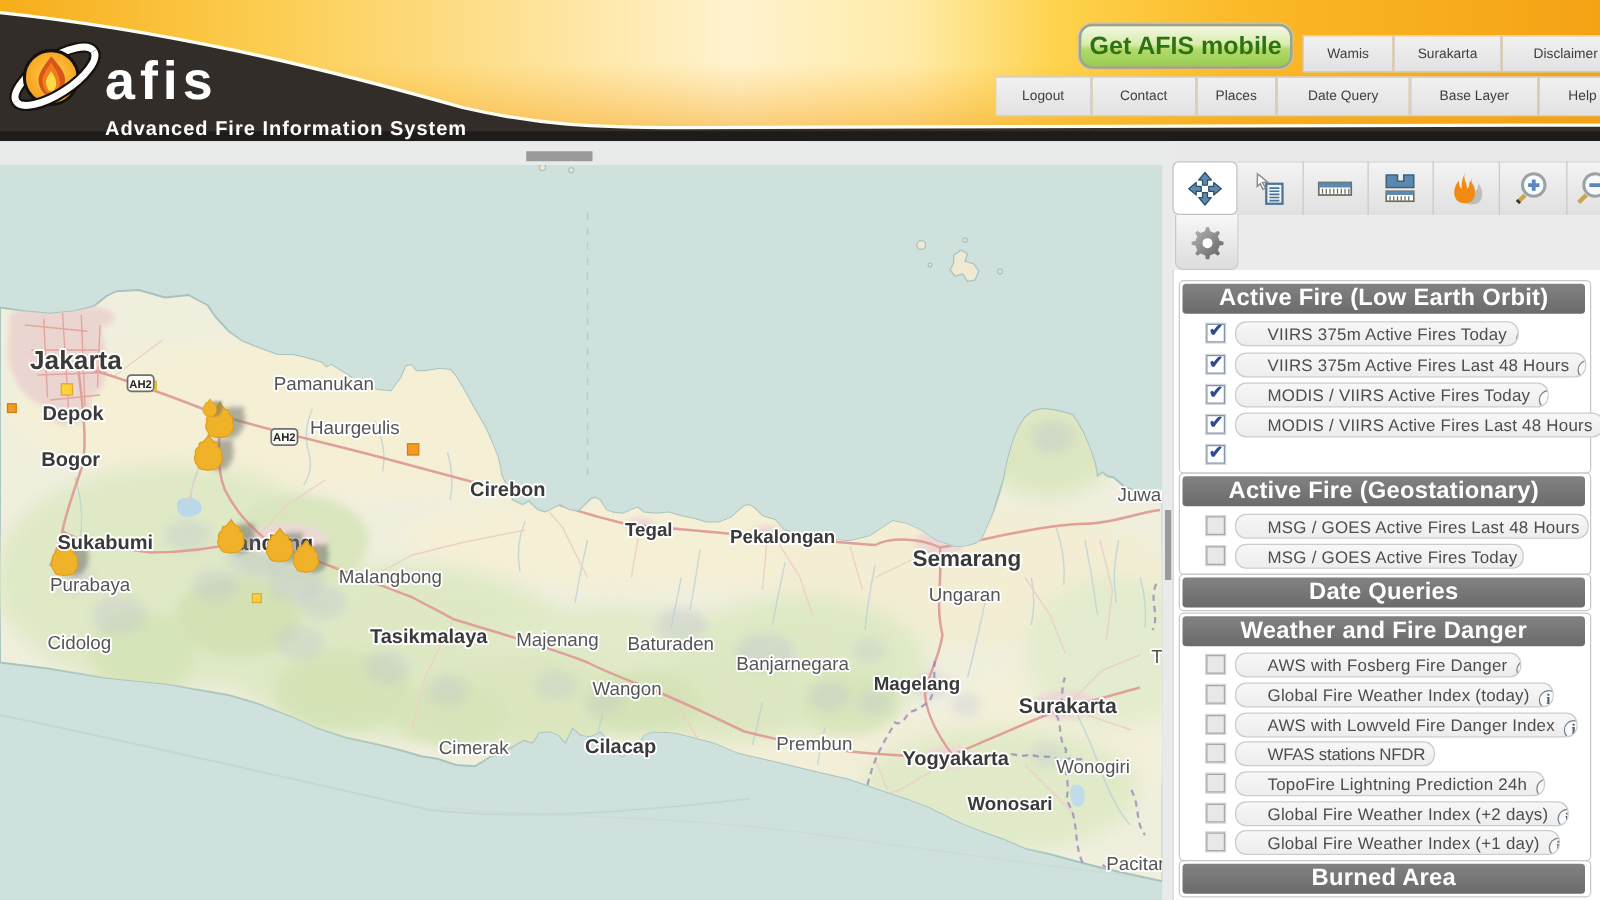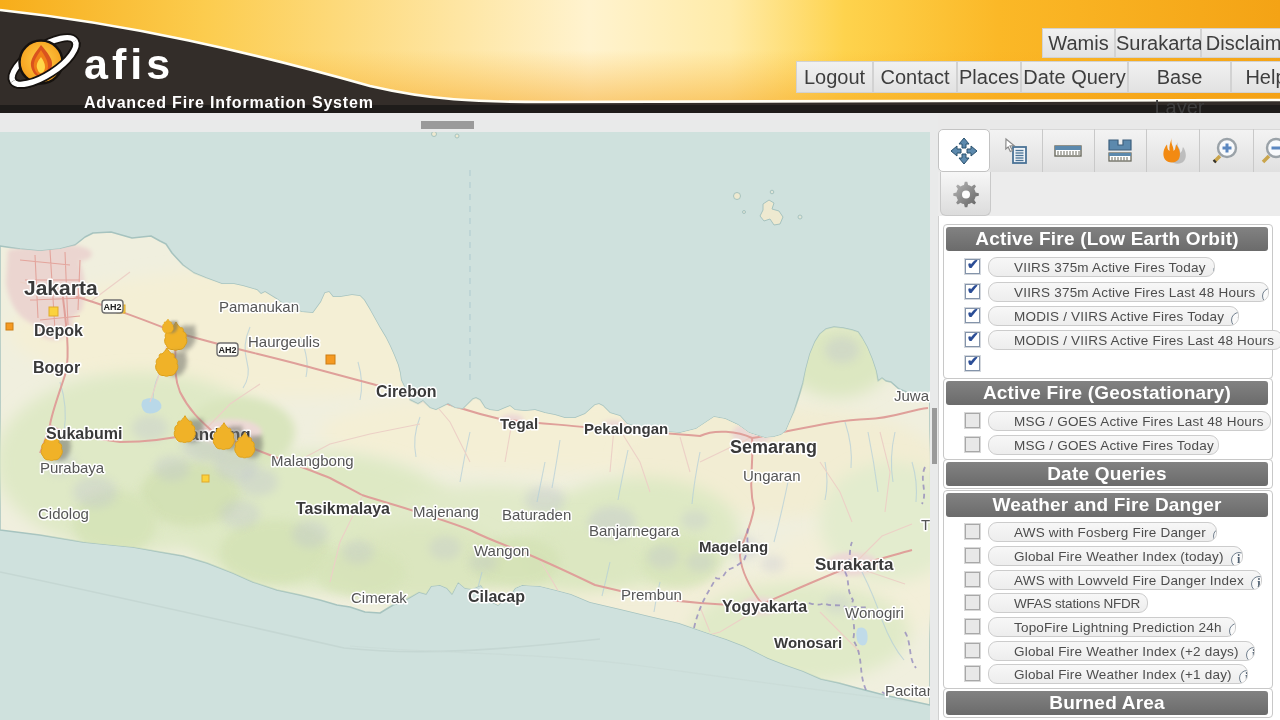--- a/index.html
+++ b/index.html
@@ -1,21 +1,21 @@
 <!DOCTYPE html>
 <html><head>
 <meta charset="utf-8">
 <style>
 html,body{margin:0;padding:0;width:1280px;height:720px;overflow:hidden;
   font-family:"Liberation Sans",sans-serif;background:#e8e8e8;}
 #root{position:relative;width:1280px;height:720px;border-radius:18px;}
 
 #hdr{position:absolute;left:0;top:0;width:1280px;height:113px;}
 .mbtn{position:absolute;background:linear-gradient(#f1f1f1,#e2e2e2);
-  border:1px solid #d2d2d2;color:#3e3e3e;font-weight:normal;font-size:20px;
+  border:1px solid #d2d2d2;color:#3e3e3e;font-weight:normal;font-size:11px;
   text-align:center;box-sizing:border-box;}
 #gafm{position:absolute;left:863px;top:19px;width:171px;height:36px;
   border:2px solid #9aa39b;box-shadow:0 0 0 1px #c2c8bc;border-radius:11px;
   background:linear-gradient(#f2f8e3 0%,#d8ecac 45%,#b2da6a 58%,#98cc50 100%);
   color:#2e7313;font-size:20px;font-weight:bold;text-align:center;
   line-height:32px;box-sizing:border-box;}
 
 #hsplit{position:absolute;left:0;top:113px;width:1280px;height:19px;background:#e9eaea;}
 #hhandle{position:absolute;left:421px;top:8px;width:53px;height:8px;background:#9a9a9a;}
 #vsplit{position:absolute;left:930px;top:132px;width:8px;height:588px;background:#e9eaea;}
@@ -96,20 +96,21 @@
 <path d="M41,45 C35,53 30,59 31,66 C32,72 36,77 41,78 C47,77 51,72 52,65 C53,59 47,52 41,45 Z" fill="#d9531e"></path>
 <path d="M41,50 C37,56 33,61 34,67 C35,72 38,75 41,76 C45,75 48,71 48,66 C48,60 44,55 41,50 Z" fill="#f07d18"></path>
 <path d="M41,57 C38,61 36,64 37,68 C38,71 39,73 41,73 C43,73 45,70 45,67 C45,63 43,60 41,57 Z" fill="#ffd84a"></path>
 <g transform="rotate(-33 44 61)">
   <path d="M7,61 A37,14 0 0,0 81,61" fill="none" stroke="#16120f" stroke-width="9"></path>
   <path d="M7,61 A37,14 0 0,0 81,61" fill="none" stroke="#ffffff" stroke-width="5.5"></path>
 </g>
 <text x="84" y="79" font-family="Liberation Sans,sans-serif" font-size="43" font-weight="bold" fill="#ffffff" letter-spacing="4">afis</text>
 <text x="84" y="108" font-family="Liberation Sans,sans-serif" font-size="16" font-weight="bold" fill="#ffffff" letter-spacing="0.8">Advanced Fire Information System</text>
 </svg>
+<div id="gafm">Get AFIS mobile</div>
 <div class="mbtn" style="left:1042px;top:28px;width:73px;height:30px;line-height:28px;">Wamis</div>
 <div class="mbtn" style="left:1115px;top:28px;width:86px;height:30px;line-height:28px;">Surakarta</div>
 <div class="mbtn" style="left:1201px;top:28px;width:103px;height:30px;line-height:28px;">Disclaimer</div>
 <div class="mbtn" style="left:796px;top:61px;width:77px;height:32px;line-height:30px;">Logout</div>
 <div class="mbtn" style="left:873px;top:61px;width:84px;height:32px;line-height:30px;">Contact</div>
 <div class="mbtn" style="left:957px;top:61px;width:64px;height:32px;line-height:30px;">Places</div>
 <div class="mbtn" style="left:1021px;top:61px;width:107px;height:32px;line-height:30px;">Date Query</div>
 <div class="mbtn" style="left:1128px;top:61px;width:103px;height:32px;line-height:30px;">Base Layer</div>
 <div class="mbtn" style="left:1231px;top:61px;width:70px;height:32px;line-height:30px;">Help</div>
 </div>

